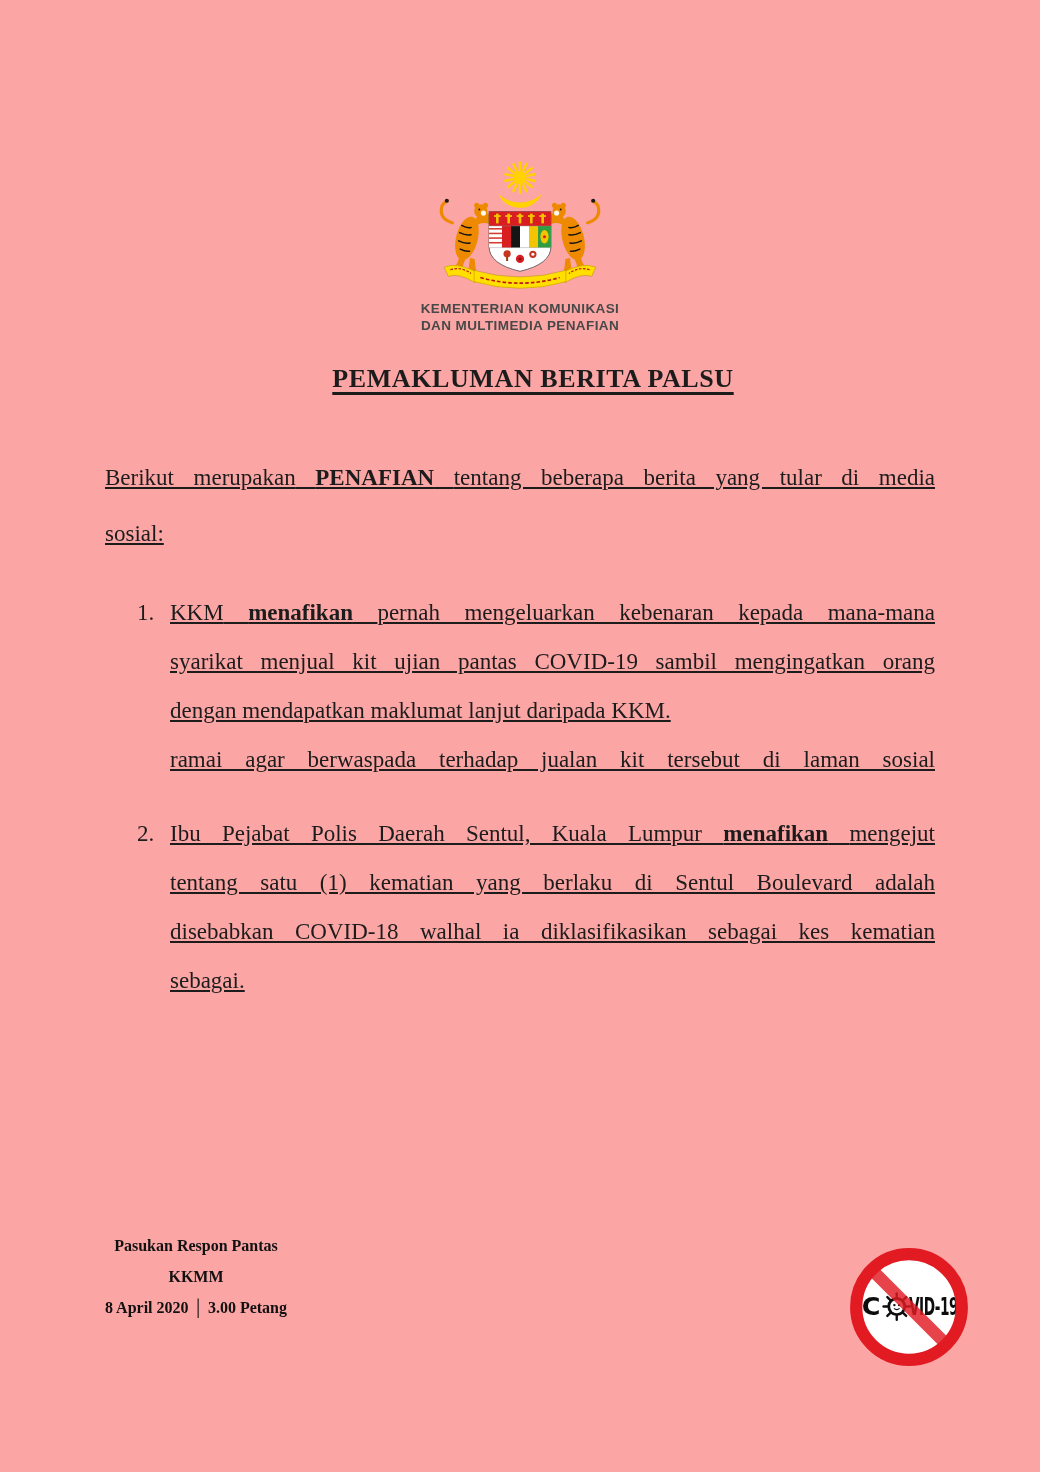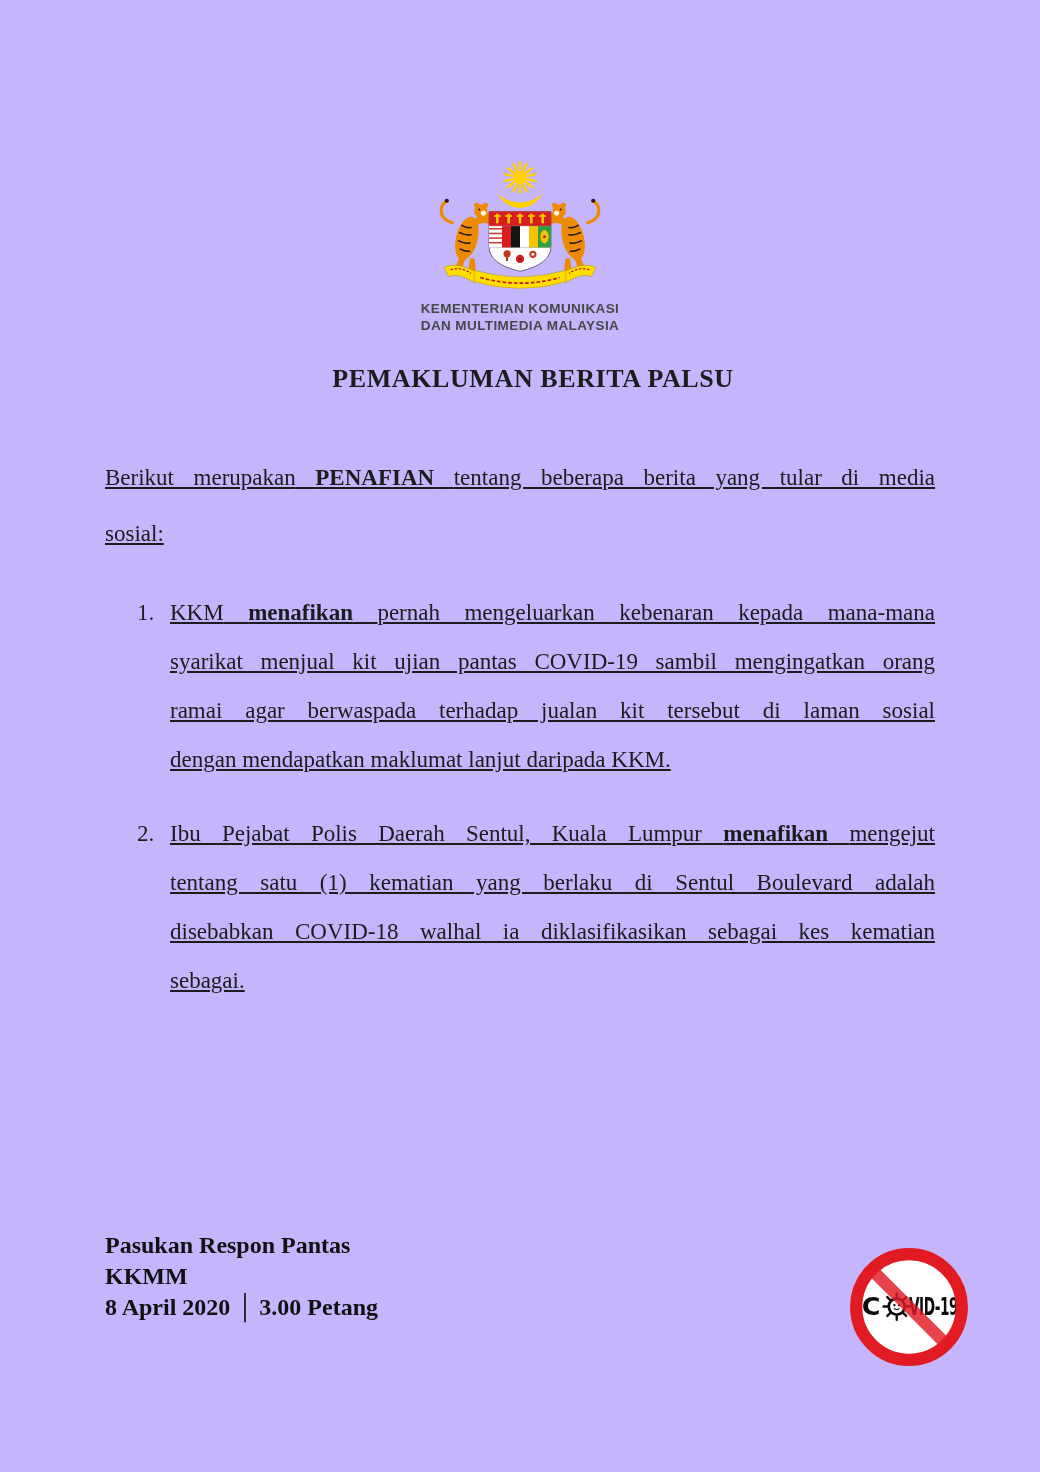--- a/index.html
+++ b/index.html
@@ -1,54 +1,54 @@
 <!DOCTYPE html>
 <html><head>
 <meta charset="utf-8">
 <style>
   html,body { margin:0; padding:0; background:#ffffff; }
   .page {
-    position:relative; width:1040px; height:1472px; background:#c4b5fd;
+    position:relative; width:1040px; height:1472px; background:#fca5a5;
     font-family:"Liberation Serif", serif; color:#1c1c1c; overflow:hidden;
   }
 
   
   .logo-block { position:absolute; top:160px; left:0; width:100%; text-align:center; }
   .crest-svg { width:182px; height:134px; display:inline-block; }
   .ministry {
     margin-top:2px; font-family:"Liberation Sans", sans-serif;
     font-size:13.5px; font-weight:bold; line-height:17px;
     color:#484848; letter-spacing:0.4px;
   }
 
   
   .doc-title {
     position:absolute; top:364px; left:0; width:100%;
     text-align:center; font-size:26px; font-weight:bold; letter-spacing:0.6px;
   }
   .doc-title .u {
-    text-decoration-thickness:2.5px; text-underline-offset:5px;margin-left:26px;
+    text-decoration:underline; text-decoration-thickness:2.5px; text-underline-offset:5px;margin-left:26px;
   }
 
   
   .intro {
     position:absolute; top:450px; left:105px; width:830px;
     font-size:23px; line-height:56px;
   }
   .list { position:absolute; top:588px; left:105px; width:830px; font-size:23px; }
   .item { position:relative; padding-left:65px; margin-bottom:25px; line-height:49px; }
   .item .num { position:absolute; left:32px; top:0; }
   .line { text-align:left; white-space:normal;text-decoration:underline; }
   .just { text-align:justify; text-align-last:justify; }
   b.b { font-weight:bold; }
 
   
   .footer {
     position:absolute; top:1230px; left:105px;
-    font-size:24px; font-weight:bold; line-height:31px; color:#111;
+    font-size:16px; font-weight:bold; line-height:31px; color:#111;text-align:center;
   }
 
   
   .covid { position:absolute; top:1241px; left:843px; width:132px; height:132px; }
 </style>
 </head>
 <body>
 
 <div class="page">
 
@@ -144,21 +144,21 @@
 
       <path d="M28,208 Q50,198 88,216 L88,238 Q54,218 36,226 Z" fill="#FFDE00" stroke="#B89000" stroke-width="1"></path>
       <path d="M322,208 Q300,198 262,216 L262,238 Q296,218 314,226 Z" fill="#FFDE00" stroke="#B89000" stroke-width="1"></path>
       <path d="M86,214 Q175,240 264,214 L264,236 Q175,262 86,236 Z" fill="#FFDE00" stroke="#B89000" stroke-width="1"></path>
       <path d="M98,228 Q175,250 252,228" fill="none" stroke="#C01818" stroke-width="3.2" stroke-dasharray="7 4"></path>
       <path d="M40,213 Q60,206 80,220" fill="none" stroke="#C01818" stroke-width="2.4" stroke-dasharray="5 3"></path>
       <path d="M310,213 Q290,206 270,220" fill="none" stroke="#C01818" stroke-width="2.4" stroke-dasharray="5 3"></path>
     </svg>
     <div class="ministry">
       <div>KEMENTERIAN KOMUNIKASI</div>
-      <div>DAN MULTIMEDIA MALAYSIA</div>
+      <div>DAN MULTIMEDIA PENAFIAN</div>
     </div>
   </div>
 
   <div class="doc-title">
     <span class="u">PEMAKLUMAN BERITA PALSU</span>
   </div>
 
   <div class="intro">
     <div class="line just">
       <span>Berikut merupakan</span> <b class="b">PENAFIAN</b> <span>tentang beberapa berita yang tular di media</span>
@@ -167,22 +167,22 @@
   </div>
 
   <div class="list">
 
     <div class="item">
       <span class="num">1.</span>
       <div class="line just">
         <span>KKM</span> <b class="b">menafikan</b> <span>pernah mengeluarkan kebenaran kepada mana-mana</span>
       </div>
       <div class="line just">syarikat menjual kit ujian pantas COVID-19 sambil mengingatkan orang</div>
+      <div class="line">dengan mendapatkan maklumat lanjut daripada KKM.</div>
       <div class="line just">ramai agar berwaspada terhadap jualan kit tersebut di laman sosial</div>
-      <div class="line">dengan mendapatkan maklumat lanjut daripada KKM.</div>
     </div>
 
     <div class="item">
       <span class="num">2.</span>
       <div class="line just">
         <span>Ibu Pejabat Polis Daerah Sentul, Kuala Lumpur</span> <b class="b">menafikan</b> <span>mengejut</span>
       </div>
       <div class="line just">tentang satu (1) kematian yang berlaku di Sentul Boulevard adalah</div>
       <div class="line just">disebabkan COVID-18 walhal ia diklasifikasikan sebagai kes kematian</div>
       <div class="line">sebagai.</div>

